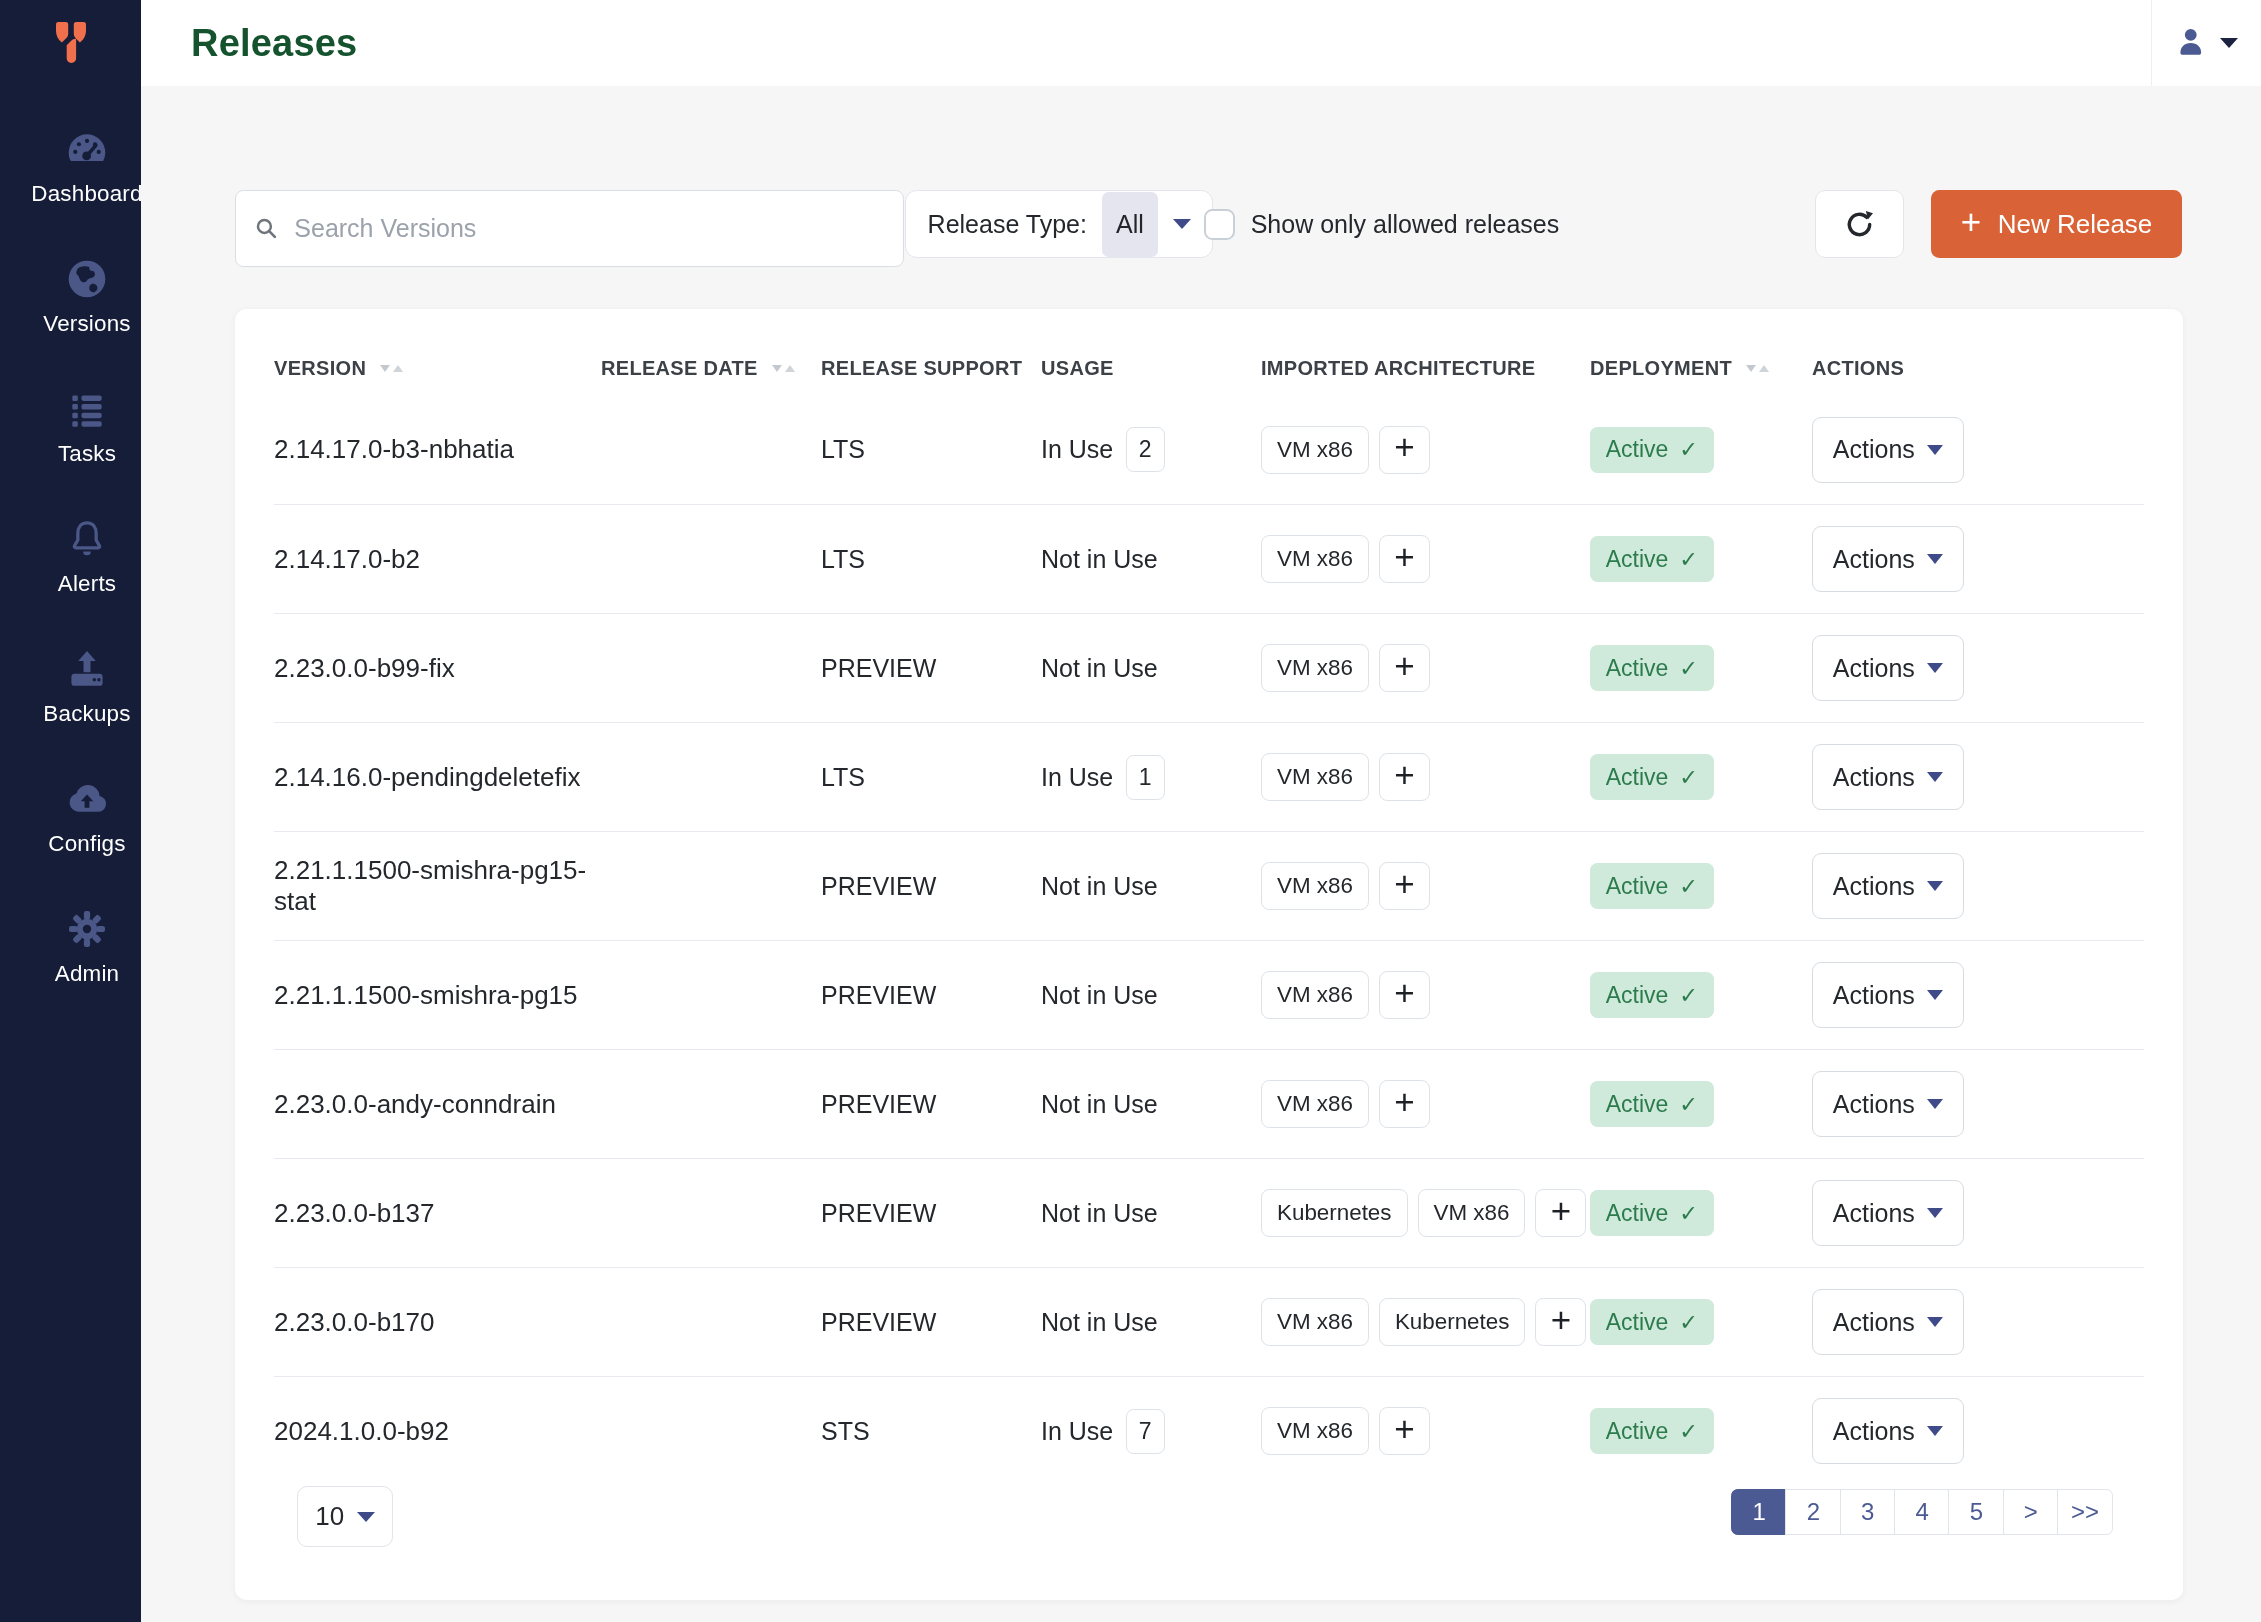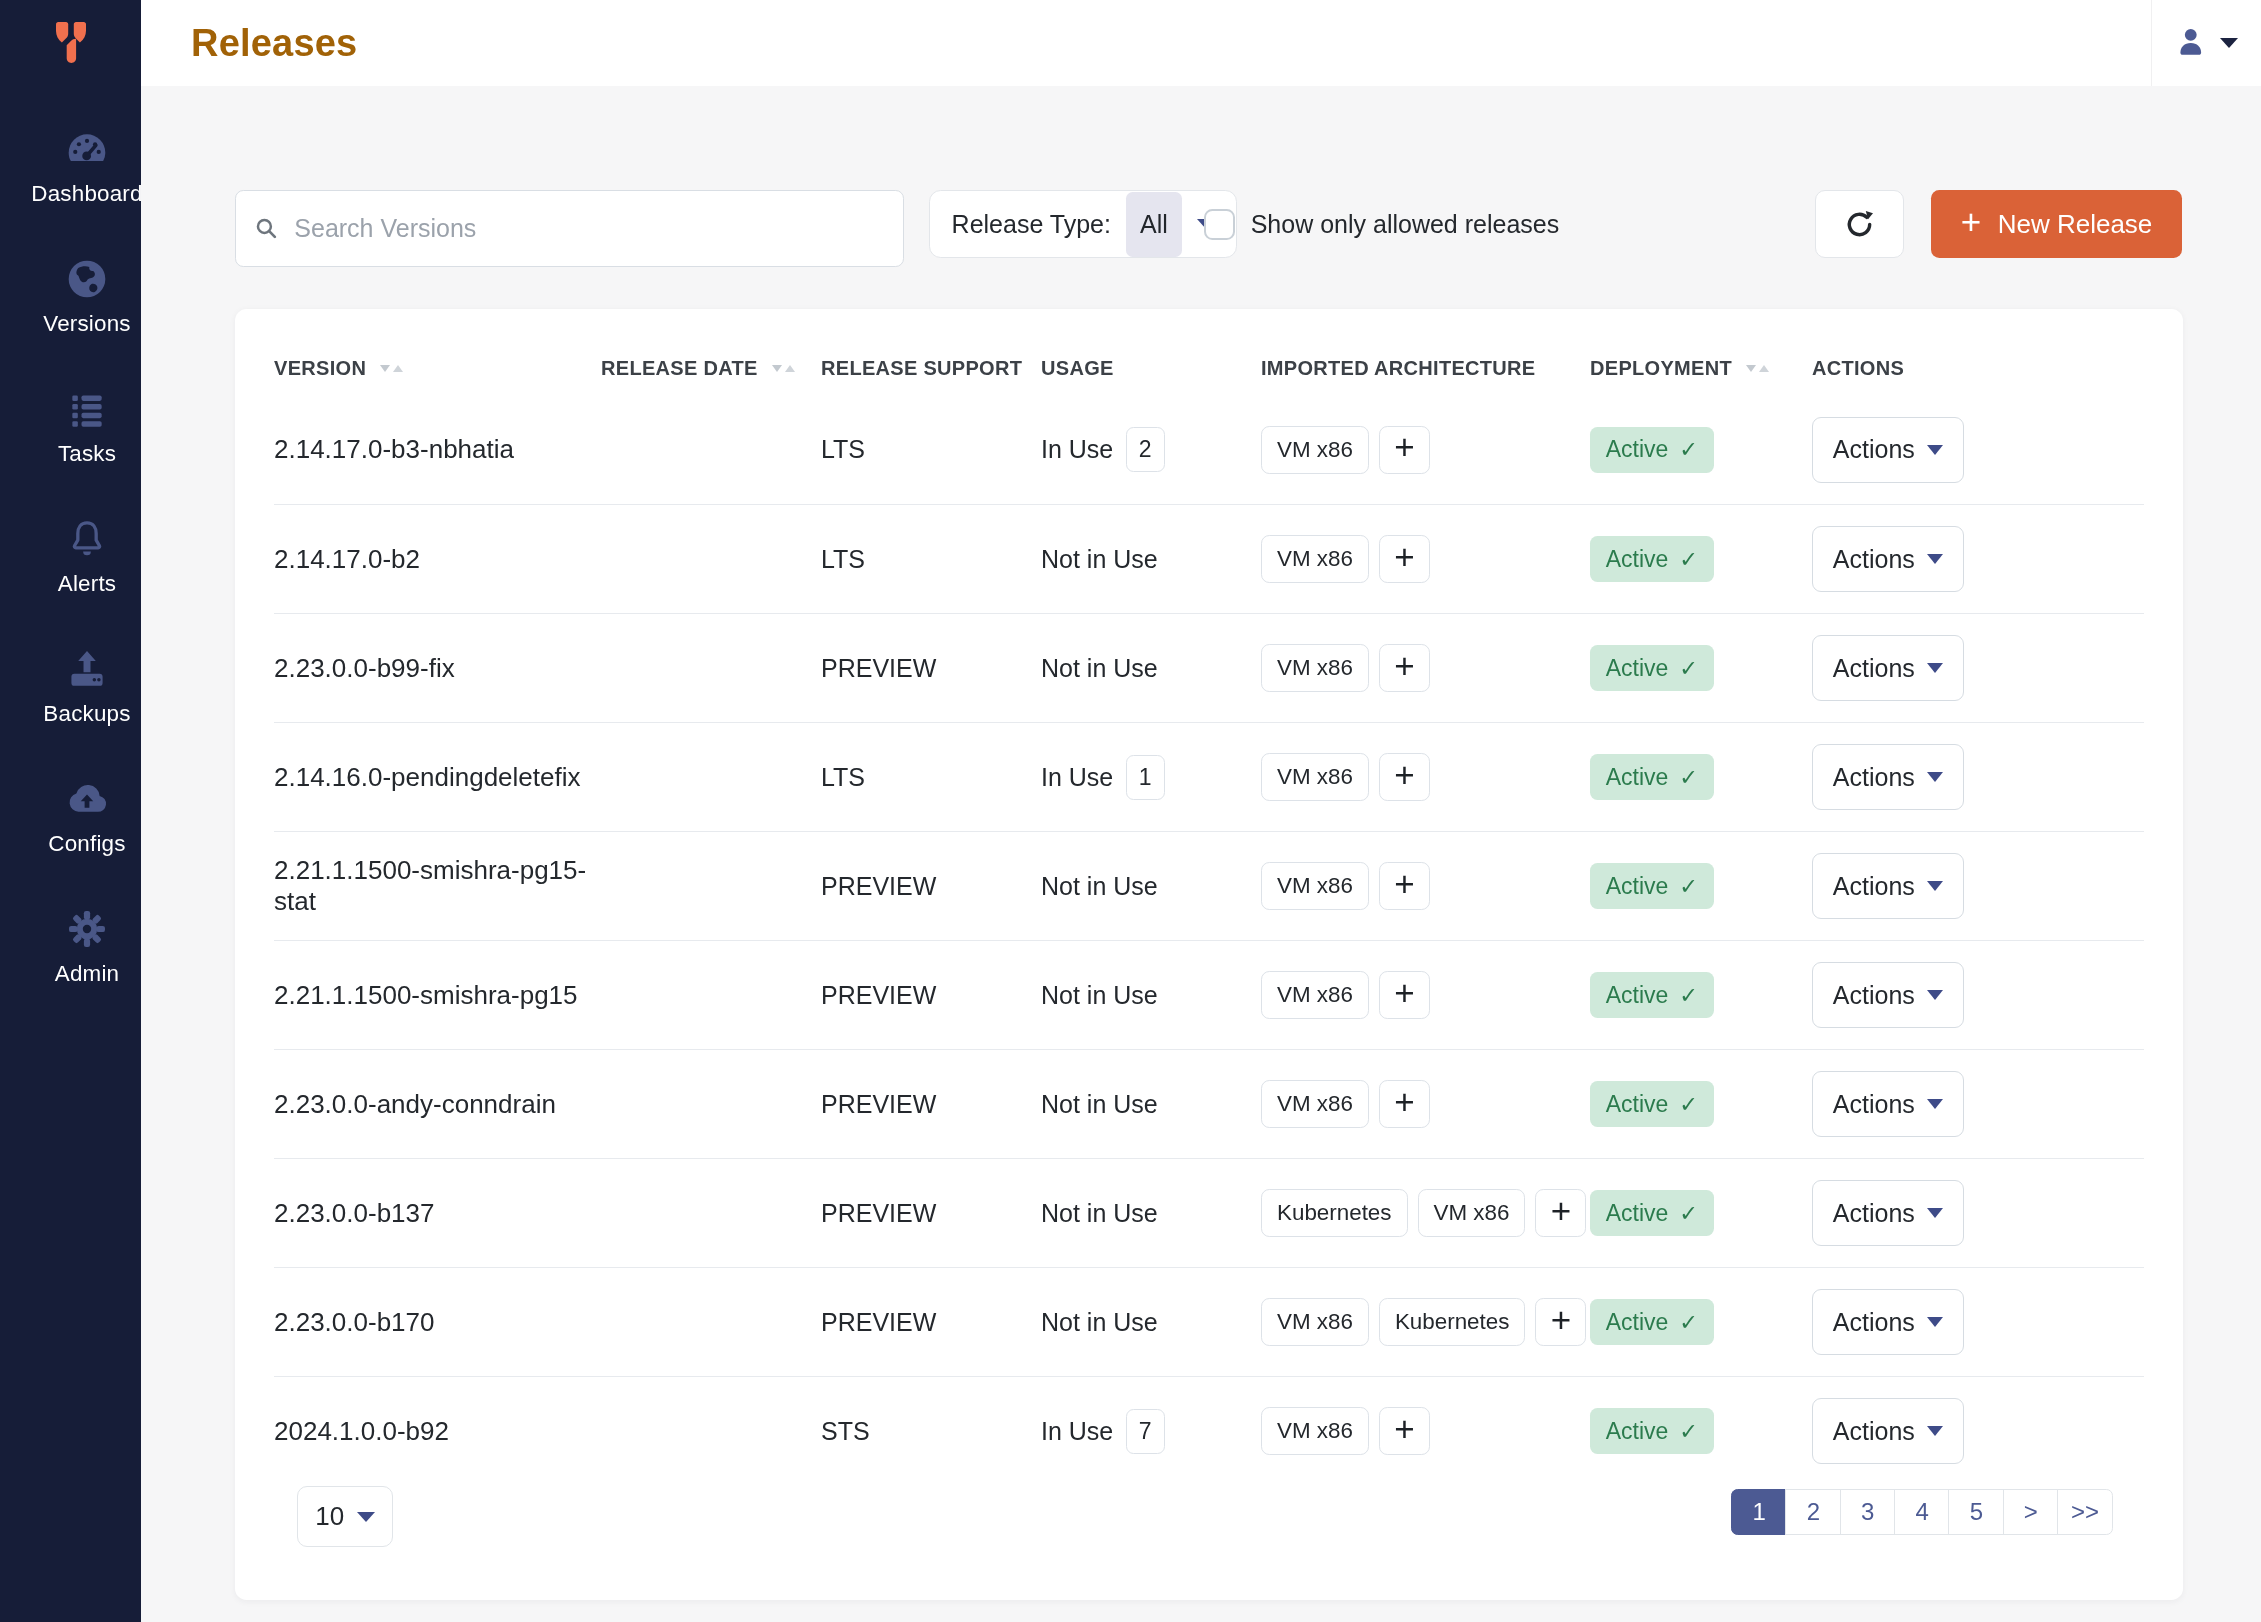--- a/index.html
+++ b/index.html
@@ -15,37 +15,37 @@
   .sidebar { position:absolute; left:0; top:0; width:141px; height:1623px; background:#161d38; z-index:10; }
   .logo { display:block; margin:18px auto 0; width:48px; height:48px; }
   .nav { margin-top:36px; display:flex; flex-direction:column;padding-left:33px; }
   .nav-item { height:130px; display:flex; flex-direction:column; align-items:center; justify-content:center; gap:10.8px; cursor:pointer; }
   .nav-item svg { width:44px; height:44px; }
   .nav-label { color:#ffffff; font-size:22.4px; font-weight:500; letter-spacing:0.2px; }
 
   
   .topbar { position:absolute; left:141px; right:0; top:0; height:86px; background:#ffffff; }
   .page-title { position:absolute; left:50px; top:50%; transform:translateY(-50%);
-    font-size:38px; font-weight:700; color:#a16207; letter-spacing:0.2px; }
+    font-size:38px; font-weight:700; color:#14532d; letter-spacing:0.2px; }
   .topbar-right { position:absolute; right:0; top:0; width:110px; height:100%;
     border-left:1.7px solid #f0f0f1; display:flex; align-items:center; justify-content:center; gap:14px; cursor:pointer; }
   .caret { width:0; height:0; border-left:9px solid transparent; border-right:9px solid transparent; border-top:10.8px solid #3e4b88; }
   .caret.dark { border-top-color:#1c2340; }
 
   
   .main { position:absolute; left:141px; top:86px; right:0; bottom:0; background:#f6f6f7; }
 
   .searchbox { position:absolute; left:94px; top:104px; width:669px; height:77px;
     background:#fff; border:1.7px solid #d9dee4; border-radius:8.3px;
     display:flex; align-items:center; gap:13.3px; padding:0 18px; }
   .searchbox input { flex:1; border:none; outline:none; background:transparent; font-size:25px; color:#24282d;
     font-family:"Liberation Sans","DejaVu Sans",sans-serif; }
   .searchbox input::placeholder { color:#9ba2ab; }
 
-  .rtype { position:absolute; left:788px; top:104px; height:68px;
+  .rtype { position:absolute; left:764px; top:104px; height:68px;
     background:#fff; border:1.7px solid #e3e6ea; border-radius:11.6px;
     display:flex; align-items:center; gap:15px; padding:0 21.6px; font-size:25px; cursor:pointer; }
   .rtype-value { background:#e5e5ef; border-radius:6.6px; padding:18px 14px; font-size:25px; color:#22262b; }
 
   .chk-wrap { position:absolute; left:1063px; top:104px; height:68px; display:flex; align-items:center; gap:15.7px; }
   .checkbox { width:31px; height:31px; background:#fff; border:2.5px solid #c9d0d7; border-radius:8.3px; cursor:pointer; }
   .chk-label { font-size:25px; color:#24282d; }
 
   .refresh-btn { position:absolute; left:1674px; top:104px; width:89px; height:68px;
     background:#fff; border:1.7px solid #e3e6ea; border-radius:10px;

